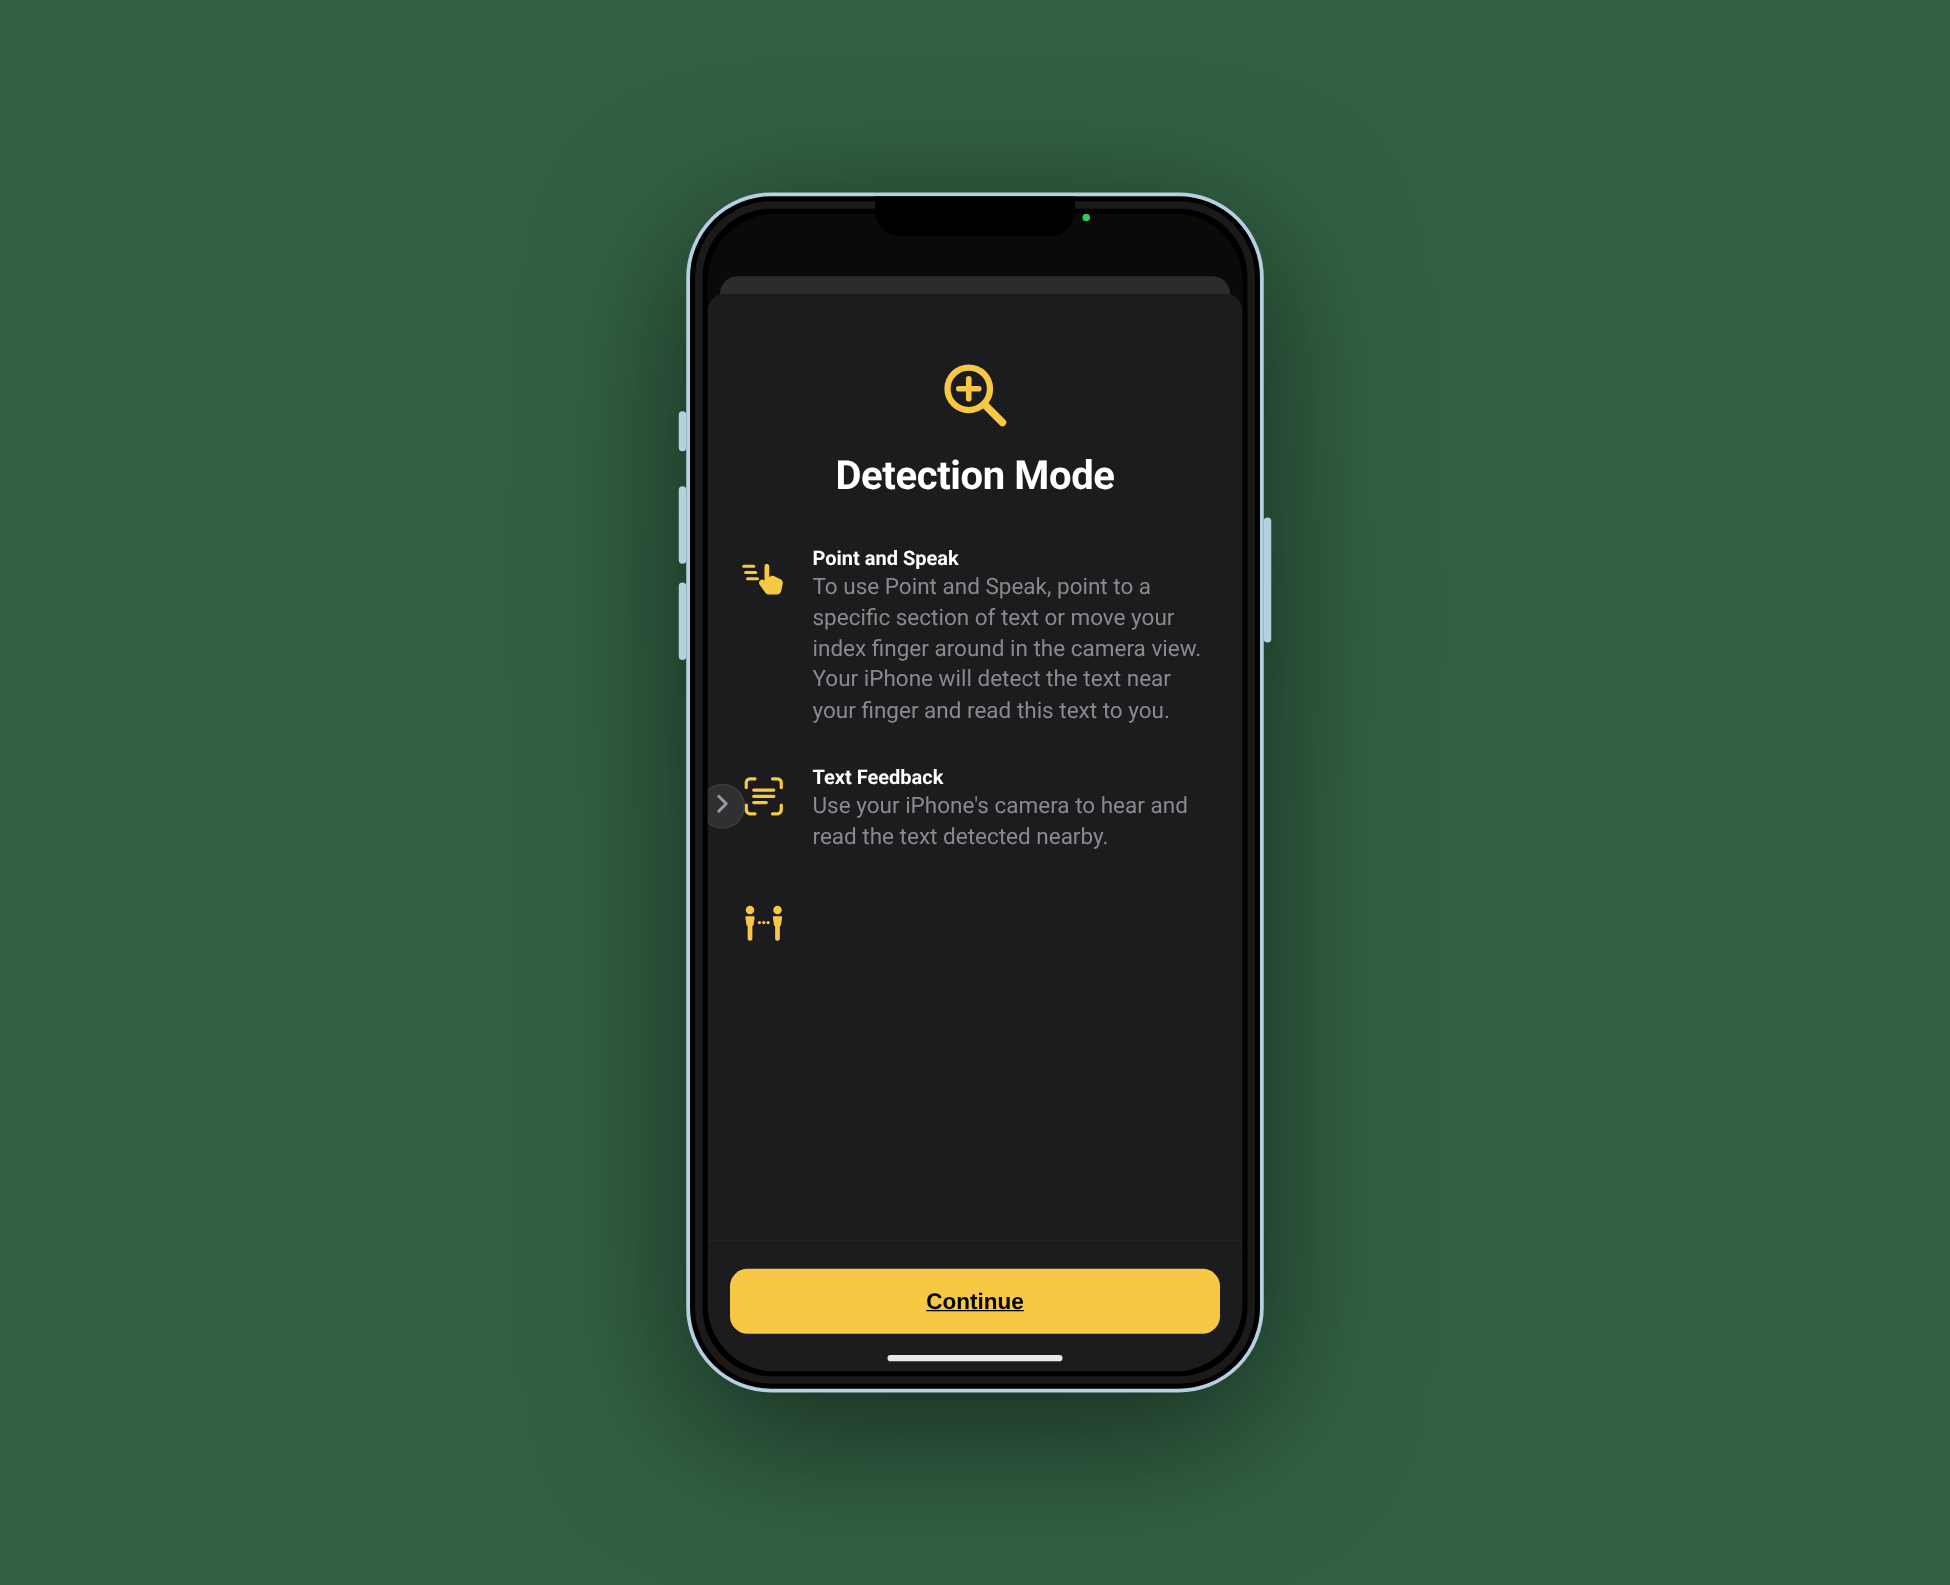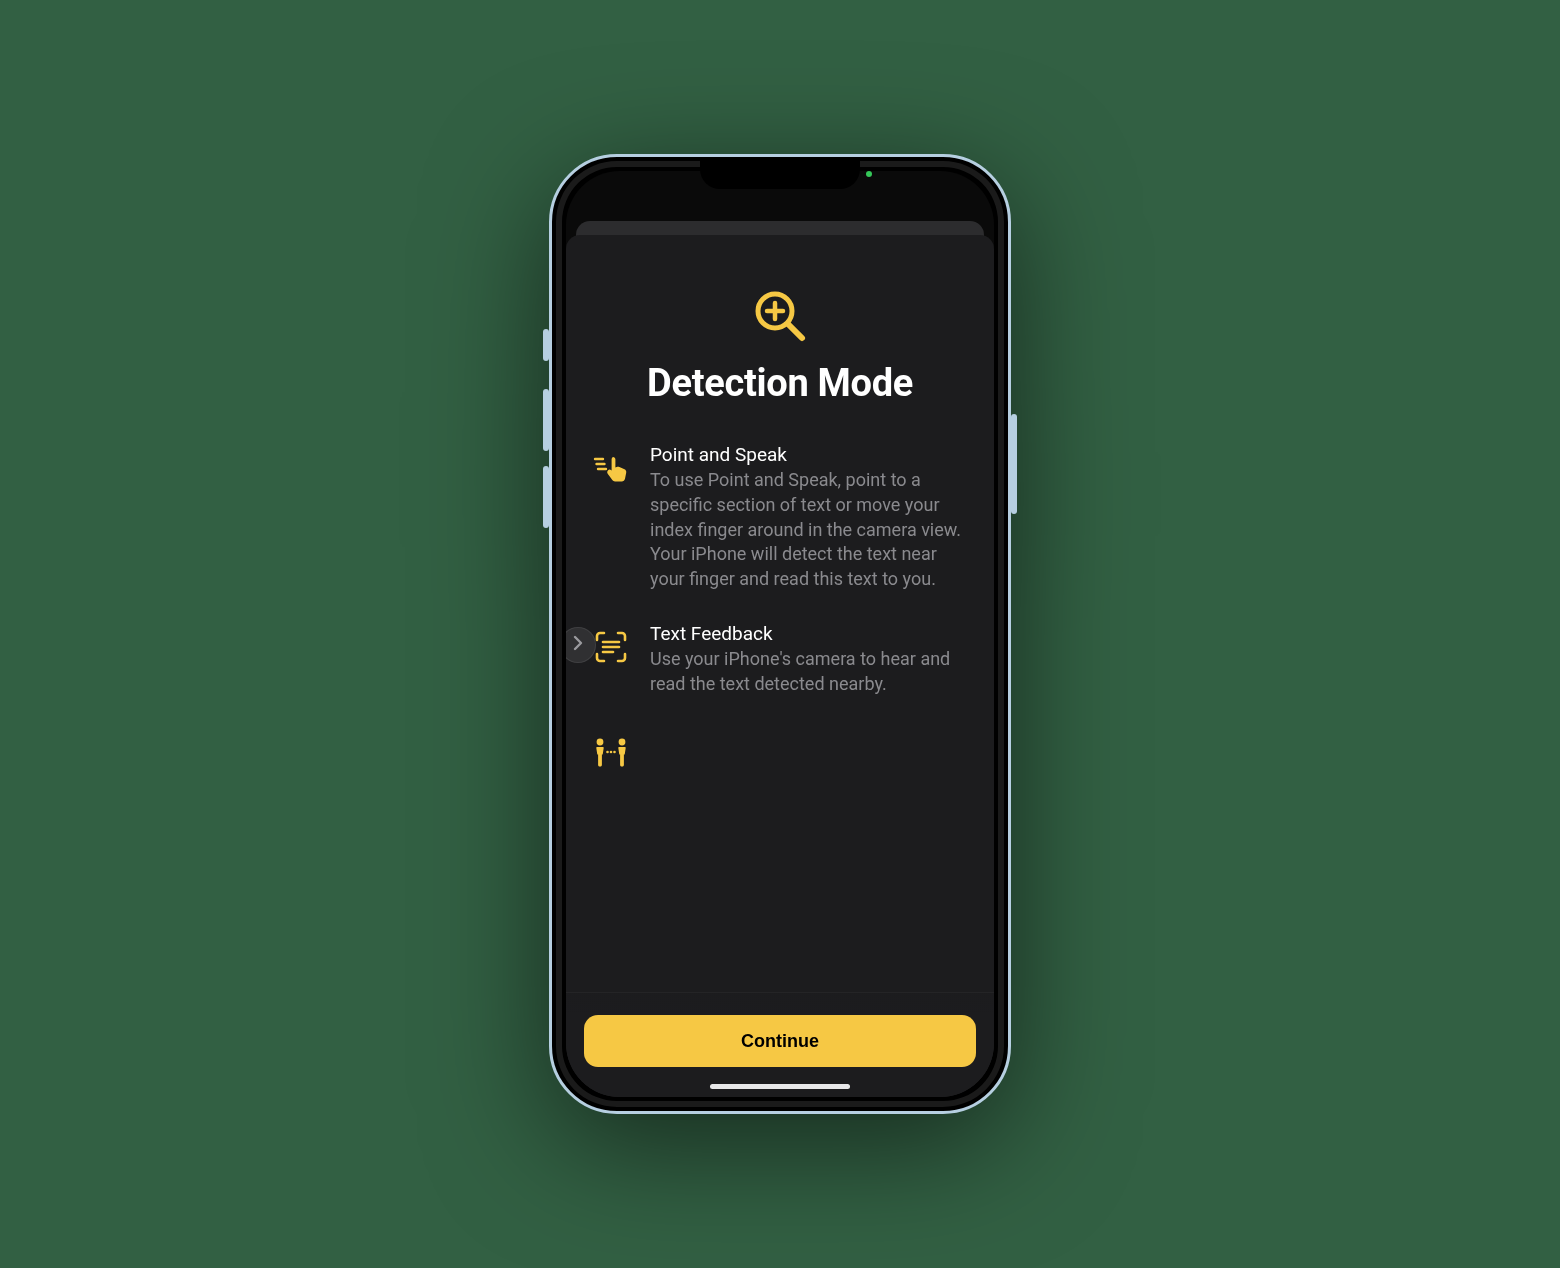--- a/index.html
+++ b/index.html
@@ -77,38 +77,38 @@
     overflow:hidden;
   }
   .sheet-body{
     flex:1;overflow:hidden;
     padding:50px 26px 0 26px;
     display:flex;flex-direction:column;align-items:center;
   }
   .hero-icon{width:62px;height:62px;margin-bottom:14px;}
   .title{
     color:var(--text-white);
-    font-size:38px;font-weight:700;letter-spacing:-.3px;
+    font-size:32px;font-weight:700;letter-spacing:-.3px;
     margin-bottom:38px;text-align:center;
   }
   .features{width:100%;display:flex;flex-direction:column;gap:30px;}
   .feature{display:flex;gap:20px;align-items:flex-start;}
   .feat-icon{flex:none;width:38px;height:38px;display:flex;align-items:center;justify-content:center;margin-top:6px;}
   .feat-text{flex:1;}
-  .feat-title{color:var(--text-white);font-size:19px;font-weight:400;margin-bottom:2px;}
+  .feat-title{color:var(--text-white);font-size:16px;font-weight:700;margin-bottom:2px;}
   .feat-desc{color:var(--text-gray);font-size:18px;line-height:1.38;}
   .sheet-footer{
     flex:none;padding:22px 18px 30px 18px;
     background:linear-gradient(180deg, rgba(28,28,30,0) 0%, var(--card-bg) 18%);
     border-top:1px solid rgba(255,255,255,.04);
   }
   .cta{
     width:100%;height:52px;border:none;border-radius:14px;
     background:var(--accent);color:var(--btn-text);
-    font-size:18px;font-weight:600;cursor:pointer;
+    font-size:18px;font-weight:600;cursor:pointer;text-decoration:underline;
   }
   
   .expand-tab{
     position:absolute;left:0;top:392px;
     width:36px;height:36px;border-radius:50%;
     background:rgba(50,50,52,.92);
     border:1px solid rgba(255,255,255,.08);
     display:flex;align-items:center;justify-content:center;
     z-index:20;
     transform:translateX(-6px);

